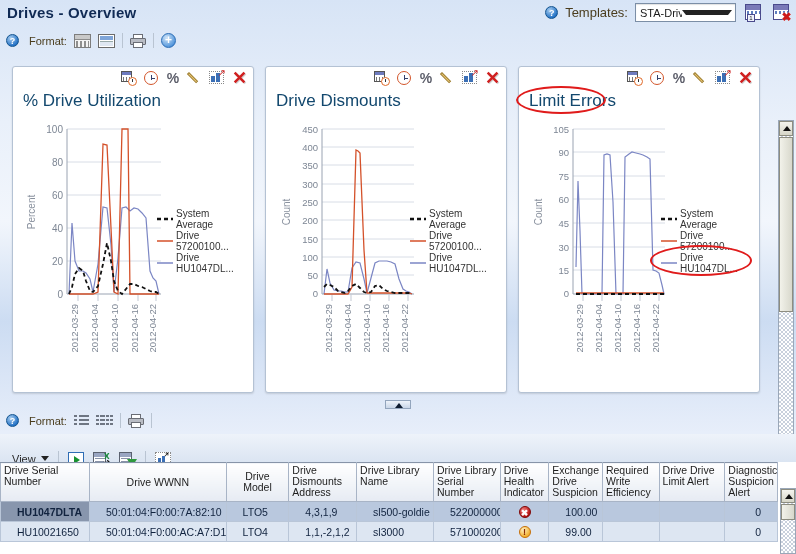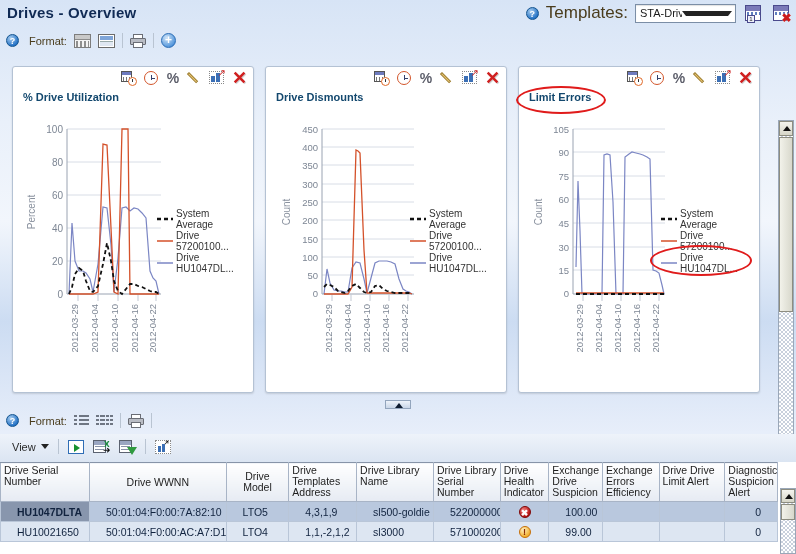--- a/index.html
+++ b/index.html
@@ -13,21 +13,21 @@
   
   #app{position:relative;width:796px;height:554px;overflow:hidden;
        background:linear-gradient(to bottom,#d7e4f6 0%,#e9f0fa 22%,#f2f6fc 40%,#ccdcf2 58%,#e7eefa 78%,#f4f7fc 100%);}
   .titlebar{position:relative;height:30px;}
   .title{position:absolute;left:7px;top:4px;font-size:15px;font-weight:bold;color:#102a54;letter-spacing:.2px;}
   .hdr-right{position:absolute;right:4px;top:3px;display:flex;align-items:center;gap:7px;}
   .help-icon{width:13px;height:13px;border-radius:50%;
     background:radial-gradient(circle at 35% 30%,#a8cdf0,#1f6fc4 75%);
     color:#fff;font-size:9px;font-weight:bold;line-height:13px;text-align:center;
     border:1px solid #14548f;box-sizing:border-box;}
-  .tpl-label{font-size:17px;color:#4a3c1d;}
+  .tpl-label{font-size:13px;color:#4a3c1d;}
   .tpl-select{width:101px;height:19px;background:#fff;border:1px solid #7b8ea6;
      box-shadow:inset 0 1px 1px rgba(0,0,0,.12);
      display:flex;align-items:center;padding:0 3px 0 4px;box-sizing:border-box;font-size:11px;}
   .tpl-select span{flex:1;white-space:nowrap;overflow:hidden;}
   .caret-dn{width:0;height:0;border-left:4px solid transparent;border-right:4px solid transparent;border-top:5px solid #222;}
   .tplbtn{width:21px;height:19px;position:relative;}
   .tplbtn .sheet{position:absolute;left:2px;top:1px;width:16px;height:16px;background:#fff;border:1px solid #4a4a8c;box-sizing:border-box;}
   .tplbtn .sheet:before{content:"";position:absolute;left:0;top:0;right:0;height:5px;background:#7a7ab8;}
   .tplbtn .sheet:after{content:"";position:absolute;left:1px;top:6px;width:13px;height:3px;
     background:repeating-linear-gradient(to right,#5f7fbf 0 2px,transparent 2px 4px);}
@@ -83,21 +83,21 @@
   .pt-pencil .p:before{content:"";position:absolute;left:1px;top:1px;width:13px;height:3px;
      background:linear-gradient(to bottom,#f6d87a,#e3a52f);transform:rotate(45deg);transform-origin:left top;
      border:1px solid #9a7722;box-sizing:border-box;}
   
   .pt-expand .b{position:absolute;left:0px;top:1px;width:15px;height:13px;border:1px dotted #8a8a8a;background:#fff;box-sizing:border-box;}
   .pt-expand .b:before{content:"";position:absolute;left:1px;bottom:1px;width:4px;height:6px;background:#3b6fb5;}
   .pt-expand .b:after{content:"";position:absolute;left:6px;bottom:1px;width:4px;height:9px;background:#3b6fb5;}
   .pt-expand .arr{position:absolute;right:-1px;top:-1px;font-size:10px;color:#cc2222;line-height:8px;}
   .pt-close{color:#d02020;font-size:18px;font-weight:bold;line-height:16px;text-align:center;width:17px;
      text-shadow:1px 1px 0 rgba(0,0,0,.18);}
-  .panel-title{position:absolute;left:10px;top:24px;font-size:11px;font-weight:bold;color:#13486e;}
+  .panel-title{position:absolute;left:10px;top:24px;font-size:17px;font-weight:normal;color:#13486e;}
   .chart-svg{position:absolute;left:0;top:40px;}
   .redoval{position:absolute;border:2.2px solid #e01b1b;border-radius:50%;pointer-events:none;}
   
   .vscroll{position:absolute;right:2px;top:62px;width:16px;height:340px;
      background:repeating-conic-gradient(#ffffff 0 25%,#c8d0dc 0 50%) 0 0/4px 4px;border:1px solid #9aa7b8;box-sizing:border-box;}
   .vscroll .btn{position:absolute;left:0;width:14px;height:15px;background:linear-gradient(to bottom,#f4f4ee,#d6d6c8);
      border:1px solid #8d8d80;box-sizing:border-box;}
   .vscroll .btn.up{top:0;}
   .vscroll .btn.dn{bottom:0;}
   .vscroll .tri{position:absolute;left:3px;top:4px;width:0;height:0;border-left:4px solid transparent;border-right:4px solid transparent;}
@@ -114,21 +114,21 @@
   .fmtbar2 .row{position:absolute;left:6px;top:3px;display:flex;align-items:center;gap:7px;}
   .ic-list{width:15px;height:13px;}
   .ic-list i{position:absolute;left:0;width:3px;height:2px;background:#6f7683;}
   .ic-list b{position:absolute;left:5px;width:10px;height:2px;background:#6f7683;}
   .ic-list2{width:17px;height:13px;}
   .ic-list2 i{position:absolute;width:3px;height:2px;background:#6f7683;}
   .ic-list2 b{position:absolute;width:5px;height:2px;background:#6f7683;}
   
   .viewbar{position:absolute;left:0;top:434px;width:796px;height:28px;
      background:linear-gradient(to bottom,#eef3fa,#dbe5f2);}
-  .viewbar .row{position:absolute;left:12px;top:5px;display:flex;align-items:center;gap:9px;}
+  .viewbar .row{position:absolute;left:12px;top:17px;display:flex;align-items:center;gap:9px;}
   .viewmenu{display:flex;align-items:center;gap:5px;font-size:11px;color:#2a2a2a;}
   .ic-run{width:16px;height:14px;border:1.5px solid #2f6db5;background:#fff;box-sizing:border-box;position:relative;}
   .ic-run:after{content:"";position:absolute;left:5px;top:3px;width:0;height:0;border-top:4px solid transparent;
      border-bottom:4px solid transparent;border-left:6px solid #17912f;}
   .ic-xls{width:17px;height:14px;position:relative;}
   .ic-xls .s{position:absolute;left:0;top:0;width:13px;height:13px;background:#fff;border:1px solid #5b6270;box-sizing:border-box;}
   .ic-xls .s:before{content:"";position:absolute;left:0;top:0;right:0;height:4px;background:#9aa6c2;}
   .ic-xls .s:after{content:"";position:absolute;left:1px;top:5px;width:9px;height:5px;
      background:repeating-linear-gradient(to bottom,#8892a8 0 1px,transparent 1px 3px);}
   .ic-xls .x{position:absolute;right:0;top:-1px;color:#178a3c;font-size:10px;font-weight:bold;line-height:10px;}
@@ -536,26 +536,26 @@
           <col style="width:53px">
         <col style="width:56px">
           <col style="width:65px">
           <col style="width:52px">
       </colgroup>
       <thead>
         <tr>
           <th>Drive Serial Number</th>
           <th class="ctr">Drive WWNN</th>
           <th class="ctr">Drive Model</th>
-          <th>Drive Templates Address</th>
+          <th>Drive Dismounts Address</th>
           <th>Drive Library Name</th>
           <th>Drive Library Serial Number</th>
           <th>Drive Health Indicator</th>
           <th>Exchange Drive Suspicion</th>
-          <th>Exchange Errors Efficiency</th>
+          <th>Required Write Efficiency</th>
           <th>Drive Drive Limit Alert</th>
           <th>Diagnostic Suspicion Alert</th>
         </tr>
       </thead>
       <tbody>
         <tr class="r1">
           <td class="sel">HU1047DLTA</td>
           <td>50:01:04:F0:00:7A:82:10</td>
           <td>LTO5</td>
           <td>4,3,1,9</td>

